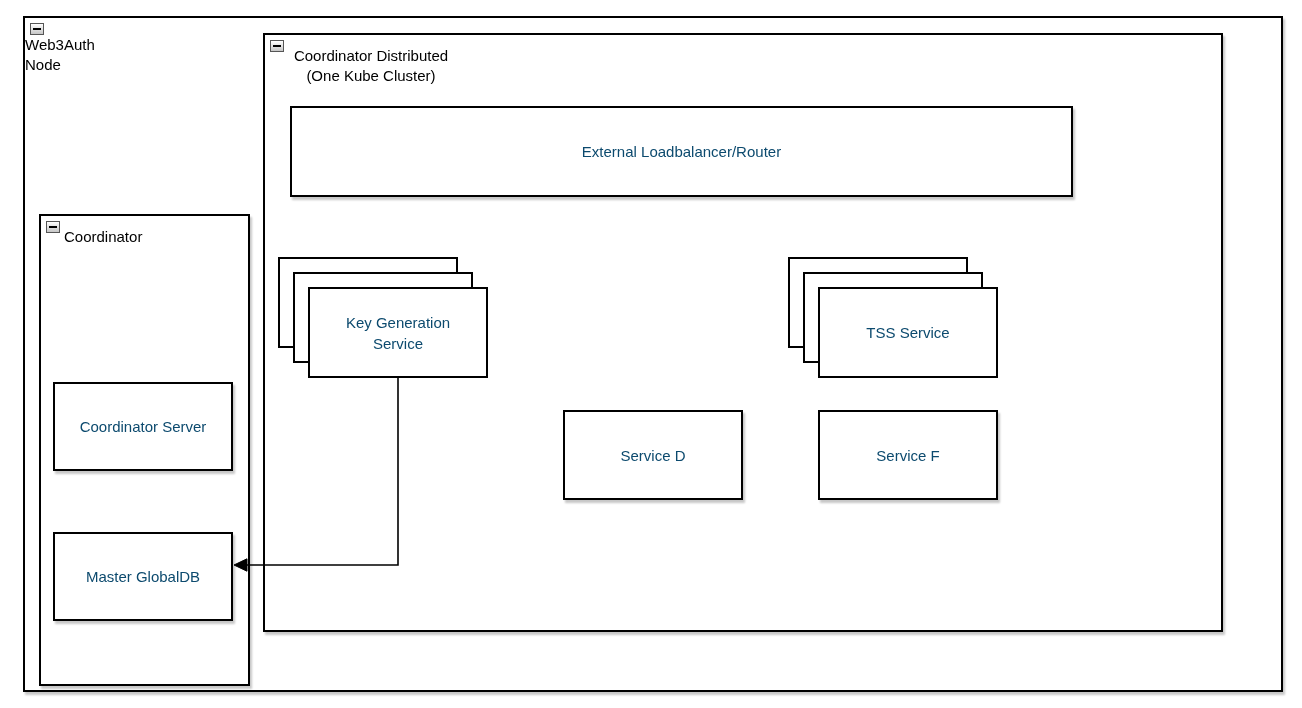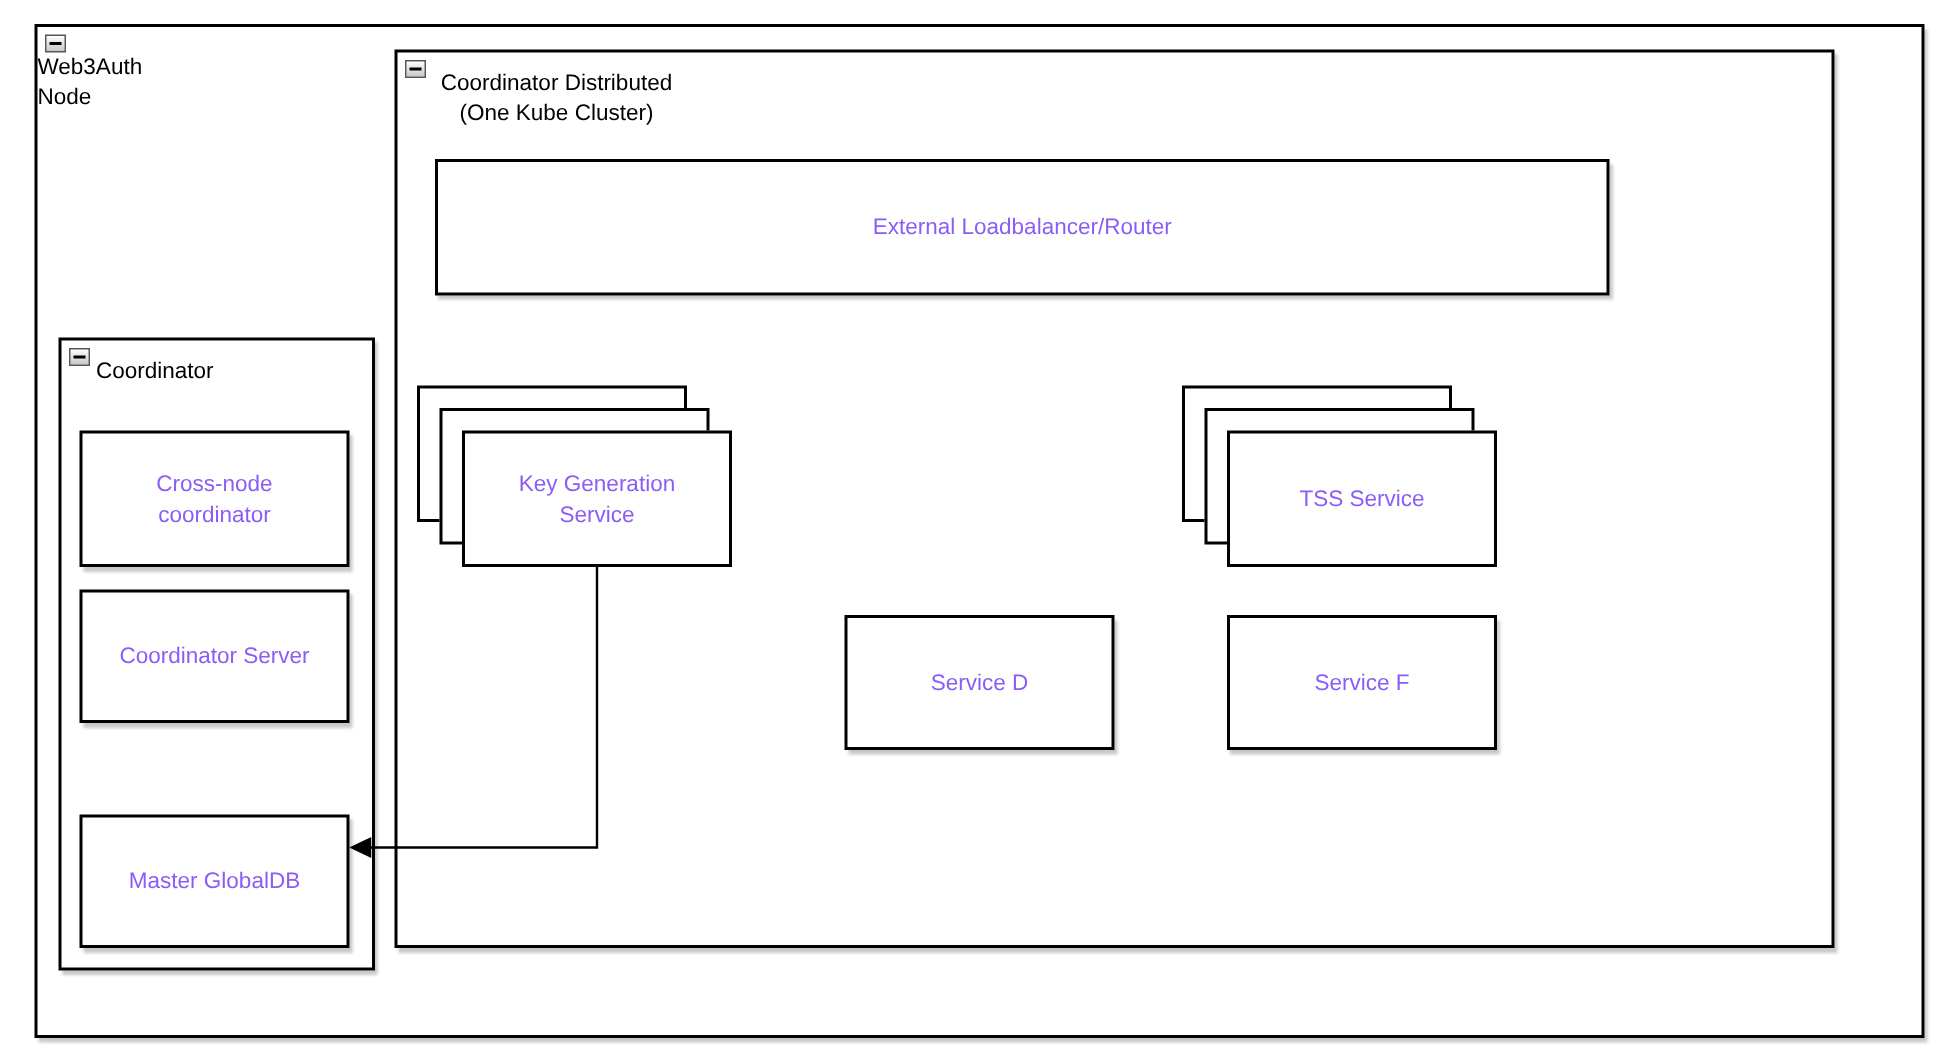--- a/index.html
+++ b/index.html
@@ -21,21 +21,21 @@
   .shadow { box-shadow: 2px 3px 2px rgba(0,0,0,0.22); }
   .flex-center {
     display: flex;
     align-items: center;
     justify-content: center;
     text-align: center;
   }
   .label {
     font-size: 15px;
     line-height: 21px;
-    color: #8b5cf6;
+    color: #0c4a6e;
     white-space: nowrap;
   }
   .group-label {
     position: absolute;
     font-size: 15px;
     line-height: 20px;
     color: #000000;
   }
   .group-label span { display: block; }
   .collapse {
@@ -83,32 +83,26 @@
 
 <div class="canvas">
 
   <div class="box shadow" id="outer" style="left:23px; top:16px; width:1260px; height:676px;">
     <div class="collapse"></div>
     <div class="group-label" style="left:0px; top:17px; width:140px; text-align:left;">
       <span>Web3Auth</span>
       <span>Node</span>
     </div>
 
-    <div class="box shadow" id="coordinator" style="left:14px; top:207px; width:211px; height:422px;">
+    <div class="box shadow" id="coordinator" style="left:14px; top:196px; width:211px; height:472px;">
       <div class="collapse"></div>
       <div class="group-label" style="left:23px; top:11px;">
         <span>Coordinator</span>
       </div>
 
-      <div class="box shadow flex-center" style="left:12px; top:60px; width:180px; height:91px;">
-        <div class="label">
-          <span style="display:block;">Cross-node</span>
-          <span style="display:block;">coordinator</span>
-        </div>
-      </div>
 
       <div class="box shadow flex-center" style="left:12px; top:166px; width:180px; height:89px;">
         <div class="label">Coordinator Server</div>
       </div>
 
       <div class="box shadow flex-center" style="left:12px; top:316px; width:180px; height:89px;">
         <div class="label">Master GlobalDB</div>
       </div>
     </div>
 

